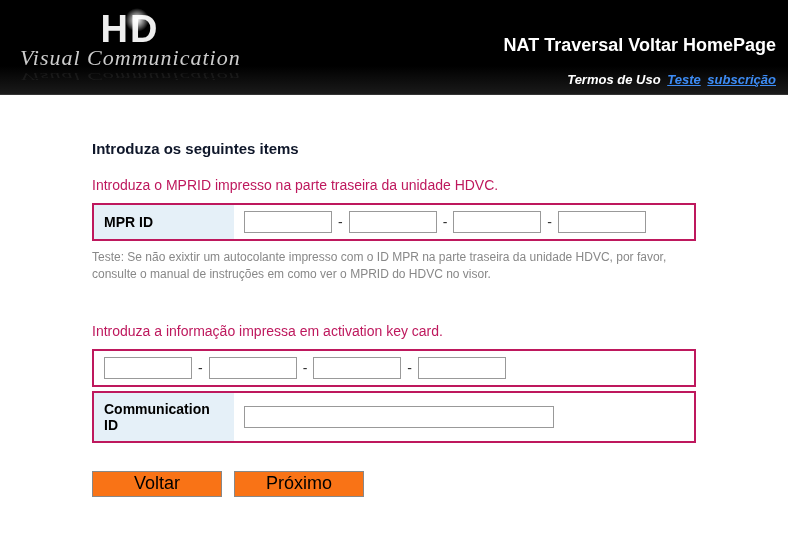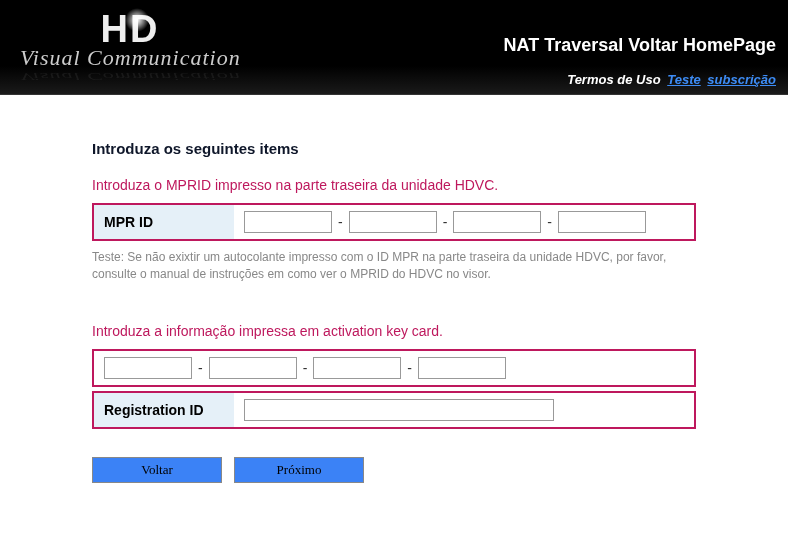--- a/index.html
+++ b/index.html
@@ -167,25 +167,24 @@
 
     .buttons {
       margin-top: 28px;
       display: flex;
       gap: 12px;
     }
 
     .buttons button {
       width: 130px;
       height: 26px;
-      background: #3b82f6;
+      background: #f97316;
       border: 1px solid #888;
-      font-size: 13px;
+      font-size: 18px;
       cursor: pointer;
-      font-family: Liberation Serif, serif;
     }
   </style>
 </head>
 <body>
 
 <div class="header">
   <div class="logo-area">
     <div class="logo-hd">HD</div>
     <div class="logo-sub">Visual Communication</div>
     <div class="logo-sub-reflect">Visual Communication</div>
@@ -226,21 +225,21 @@
       <span class="seg-sep">-</span>
       <input type="text" value="" style="">
       <span class="seg-sep">-</span>
       <input type="text" value="" style="">
       <span class="seg-sep">-</span>
       <input type="text" value="" style="">
     </div>
   </div>
 
   <div class="form-row">
-    <div class="form-label">Registration ID</div>
+    <div class="form-label">Communication ID</div>
     <div class="form-fields">
       <input type="text" class="wide" value="" style="">
     </div>
   </div>
 
   <div class="buttons">
     <button>Voltar</button>
     <button>Próximo</button>
   </div>
 </div>

